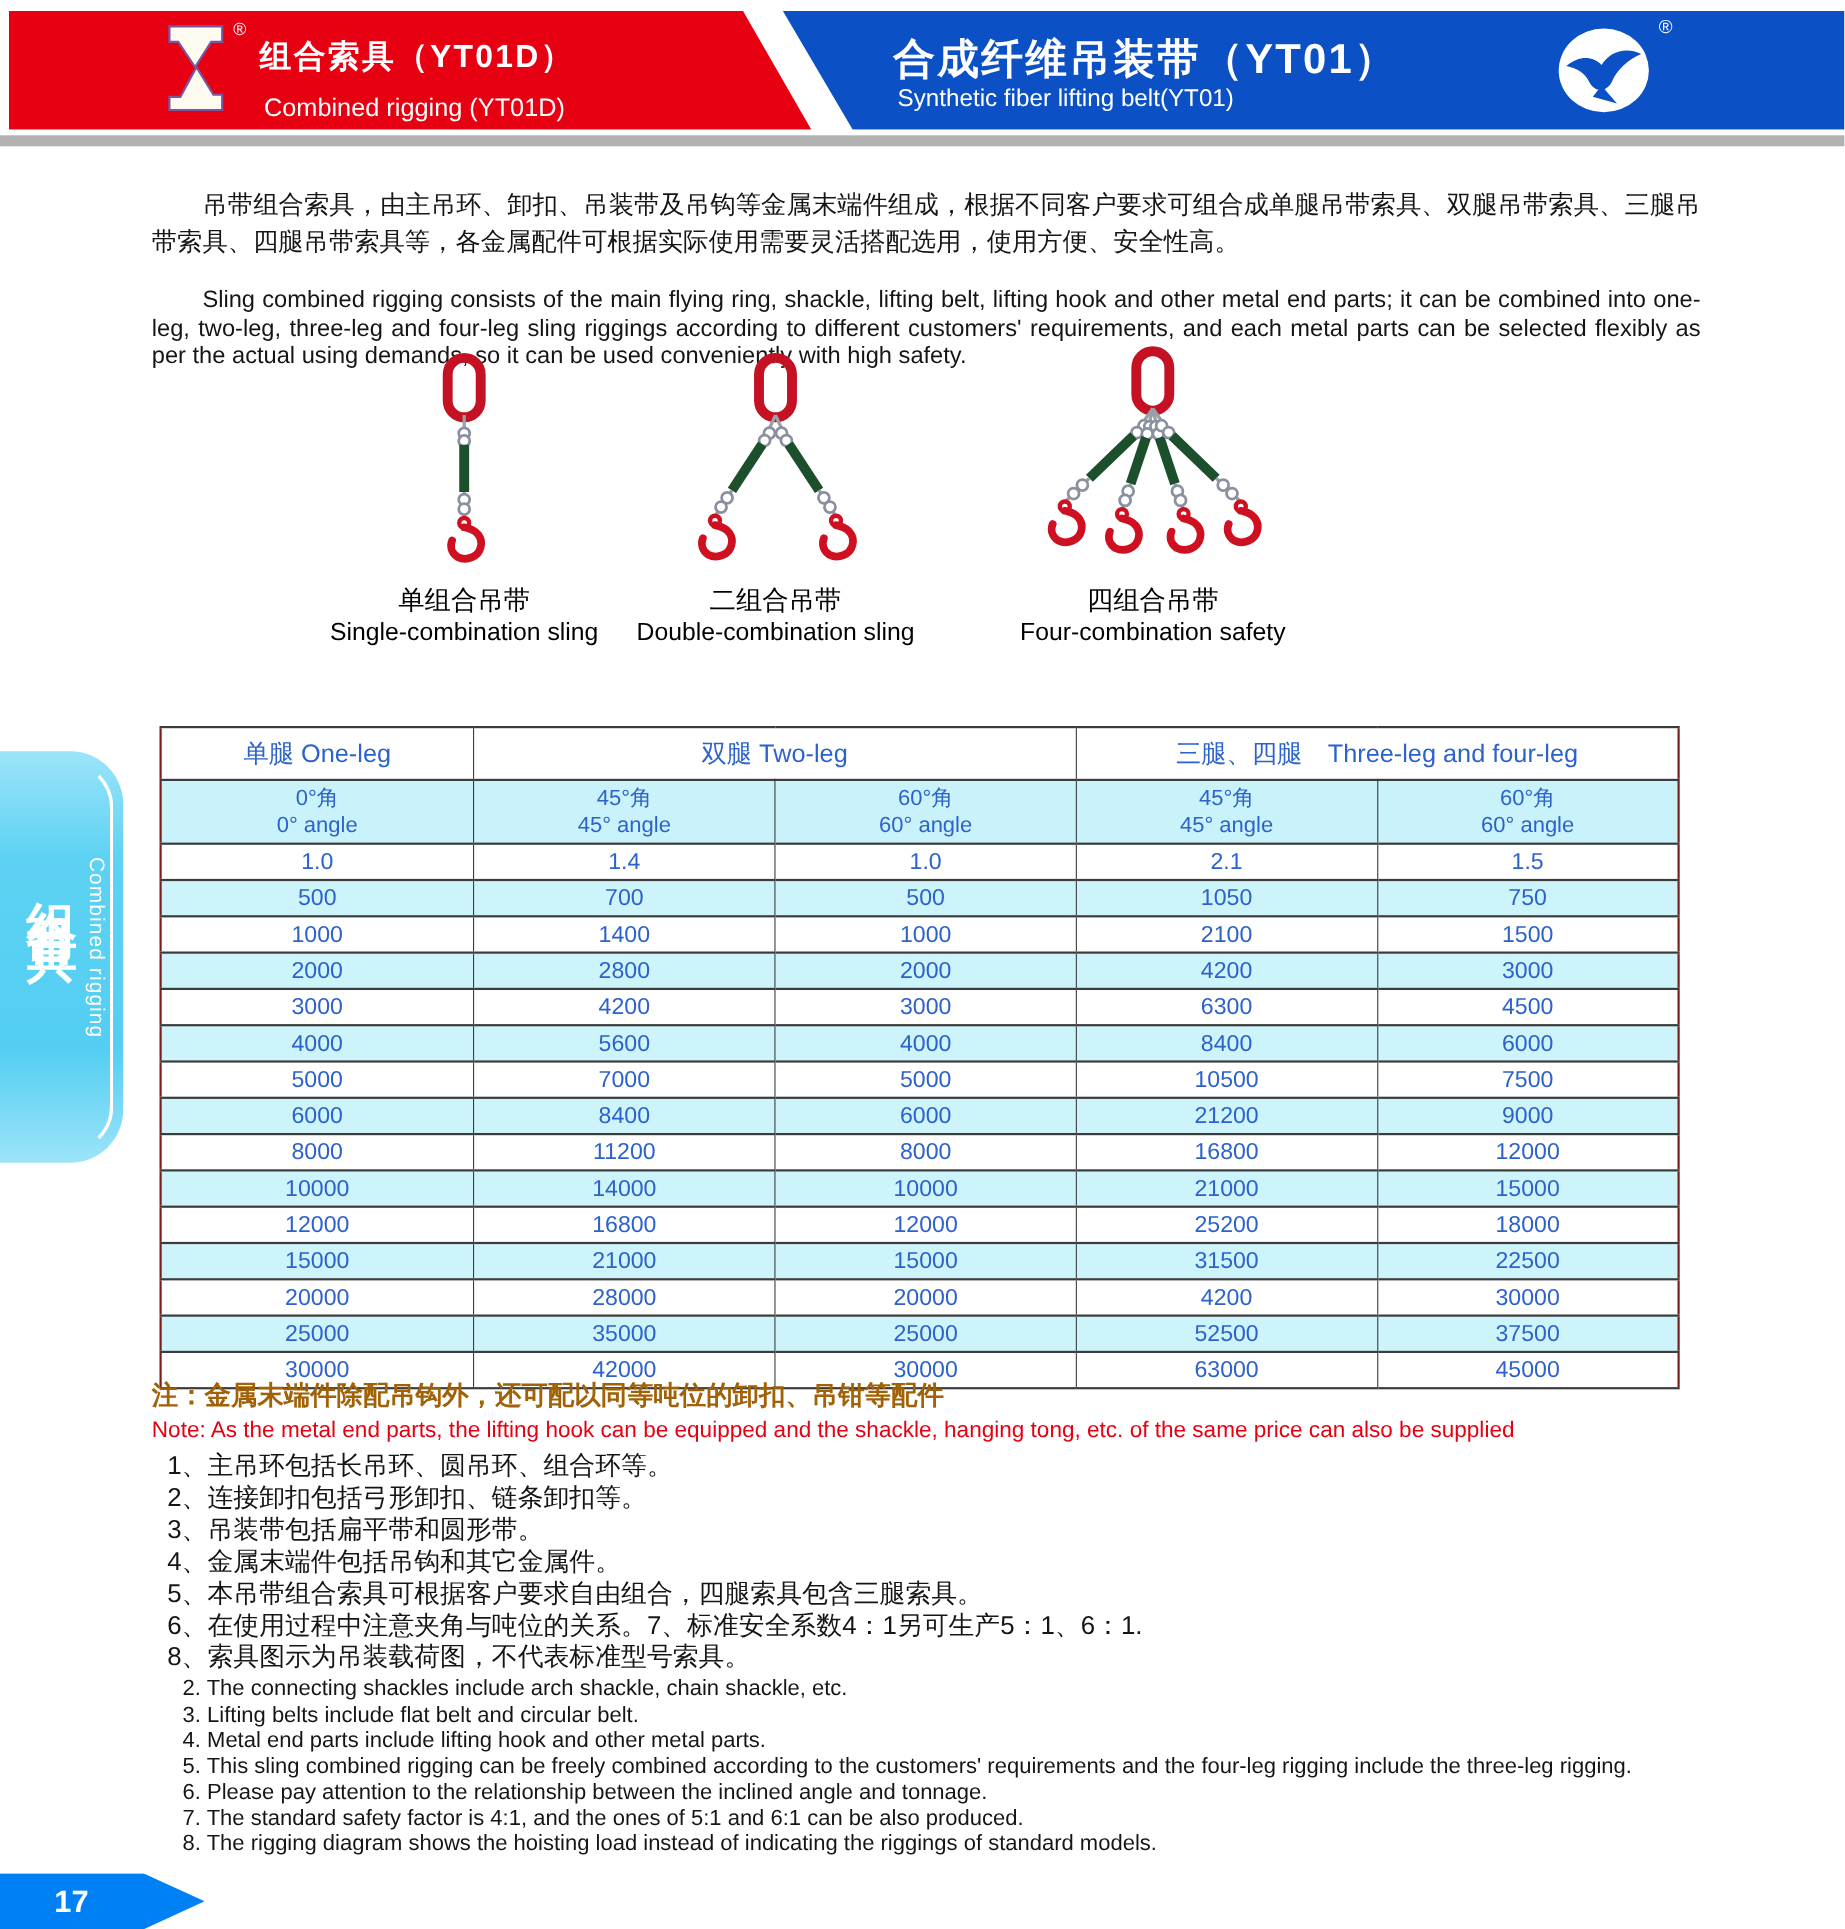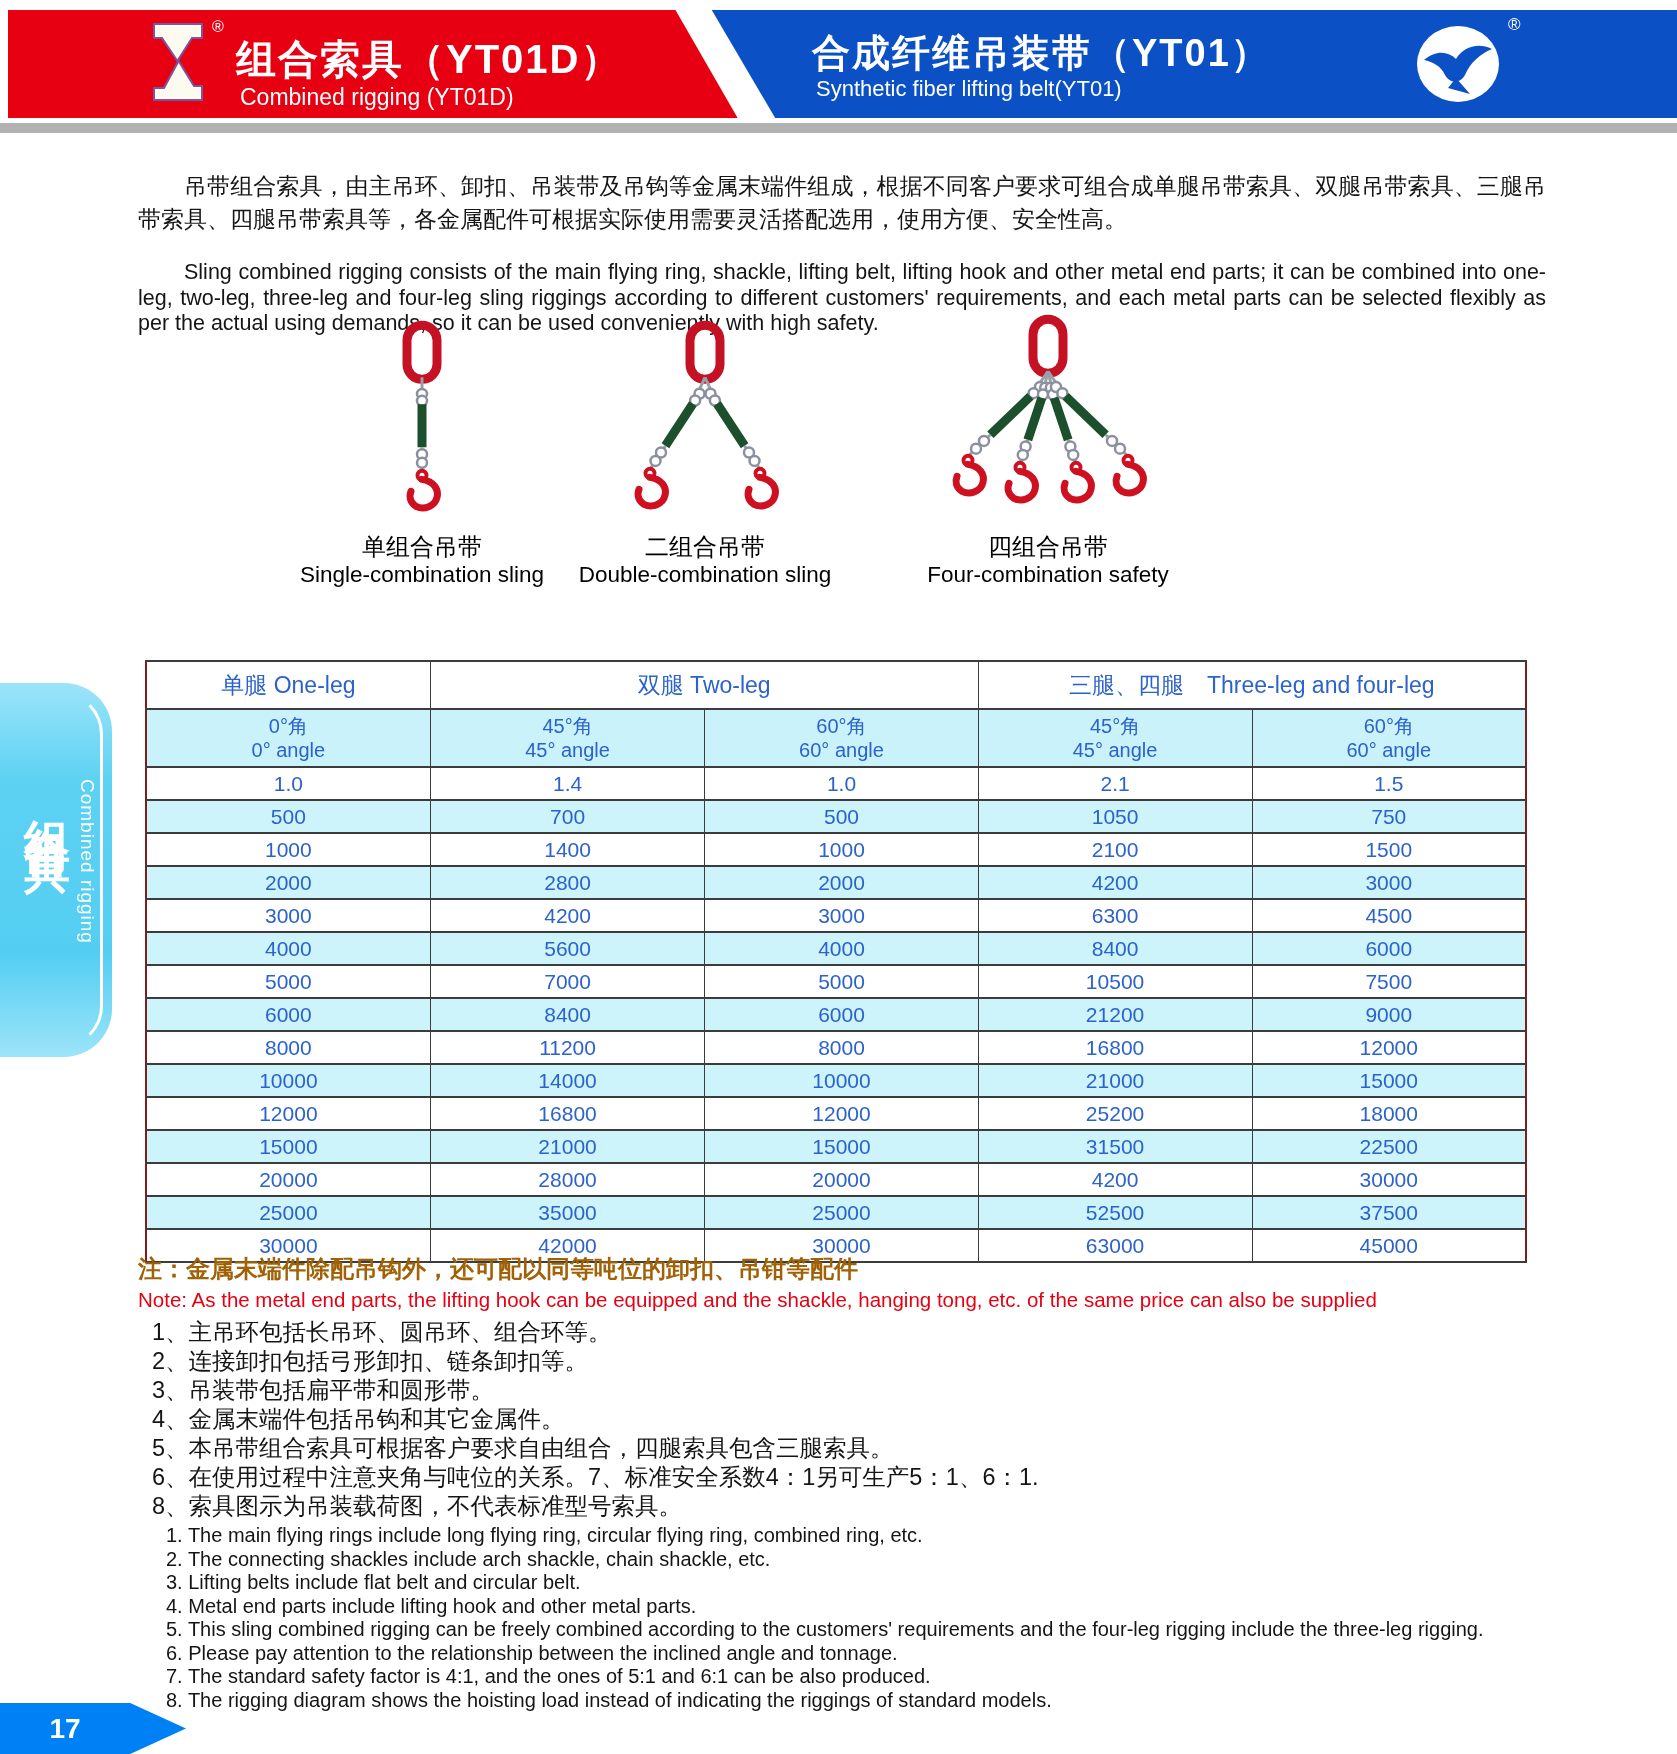--- a/index.html
+++ b/index.html
@@ -6,21 +6,21 @@
   body{font-family:"Liberation Sans","DejaVu Sans",sans-serif;}
   #page{position:relative;width:1677px;height:1754px;background:#fff;overflow:hidden;}
   .abs{position:absolute;}
 
   
   .hdr-red{left:8px;top:10px;width:740px;height:108px;background:#e60012;
     clip-path:polygon(0 0,90.2% 0,98.6% 100%,0 100%);}
   .hdr-blue{left:700px;top:10px;width:977px;height:108px;background:#0b51c5;
     clip-path:polygon(1.2% 0,100% 0,100% 100%,7.7% 100%);}
   .hdr-gray{left:0;top:123px;width:1677px;height:10px;background:#b2b2b2;}
-  .t-cn{color:#fff;font-weight:bold;font-size:40px;letter-spacing:2px;white-space:nowrap;}
+  .t-cn{color:#fff;font-weight:bold;font-size:29px;letter-spacing:2px;white-space:nowrap;}
   .t-en{color:#fff;font-size:23px;white-space:nowrap;}
   .t-cn.right{font-size:38px;}
   .t-en.right{font-size:22px;}
 
   
   .intro{left:138px;top:170px;width:1408px;color:#151515;}
   .intro p{margin:0;}
   .intro .cn{font-size:23px;line-height:33px;text-indent:46px;text-align:justify;}
   .intro .en{margin-top:24px;font-size:21.5px;line-height:25.5px;text-indent:46px;text-align:justify;}
 
@@ -356,21 +356,20 @@
     <div class="cn-list" id="cn-notes">
         <div class="cn-item">1、主吊环包括长吊环、圆吊环、组合环等。</div>
         <div class="cn-item">2、连接卸扣包括弓形卸扣、链条卸扣等。</div>
         <div class="cn-item">3、吊装带包括扁平带和圆形带。</div>
         <div class="cn-item">4、金属末端件包括吊钩和其它金属件。</div>
         <div class="cn-item">5、本吊带组合索具可根据客户要求自由组合，四腿索具包含三腿索具。</div>
         <div class="cn-item">6、在使用过程中注意夹角与吨位的关系。7、标准安全系数4：1另可生产5：1、6：1.</div>
         <div class="cn-item">8、索具图示为吊装载荷图，不代表标准型号索具。</div>
       </div>
     <div class="en-list" id="en-notes">
-        <div class="en-item">1. The main flying rings include long flying ring, circular flying ring, combined ring, etc.</div>
         <div class="en-item">2. The connecting shackles include arch shackle, chain shackle, etc.</div>
         <div class="en-item">3. Lifting belts include flat belt and circular belt.</div>
         <div class="en-item">4. Metal end parts include lifting hook and other metal parts.</div>
         <div class="en-item">5. This sling combined rigging can be freely combined according to the customers' requirements and the four-leg rigging include the three-leg rigging.</div>
         <div class="en-item">6. Please pay attention to the relationship between the inclined angle and tonnage.</div>
         <div class="en-item">7. The standard safety factor is 4:1, and the ones of 5:1 and 6:1 can be also produced.</div>
         <div class="en-item">8. The rigging diagram shows the hoisting load instead of indicating the riggings of standard models.</div>
       </div>
   </div>
 

